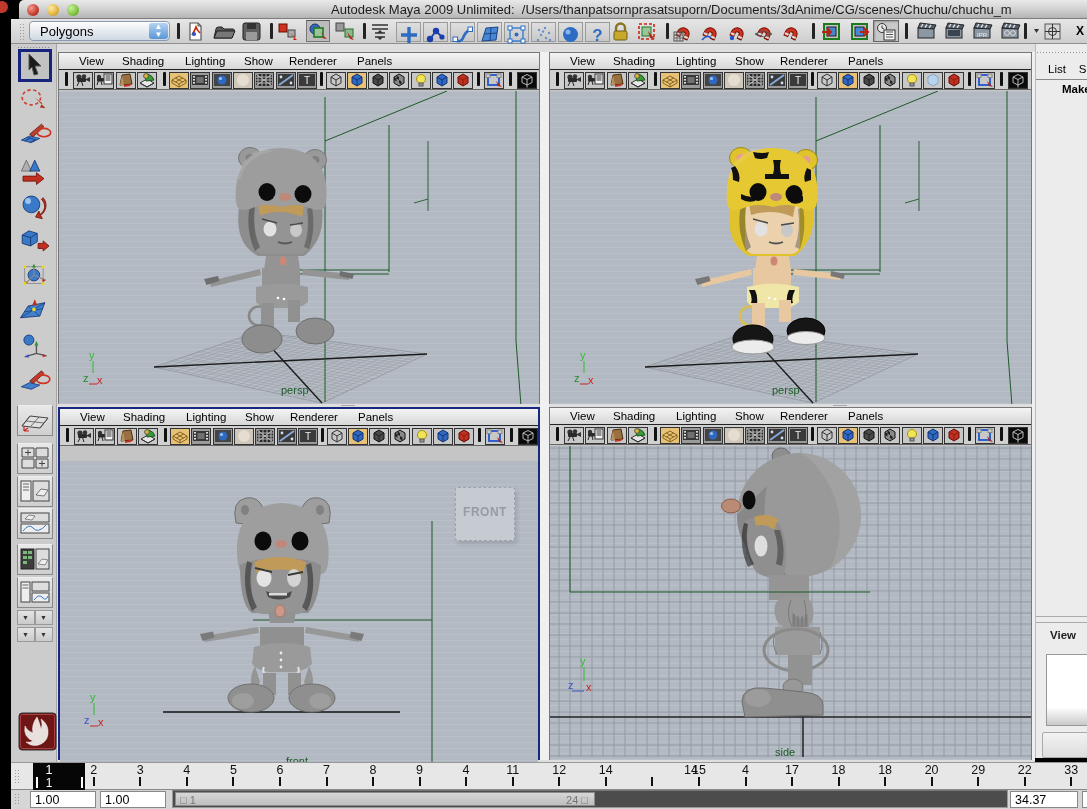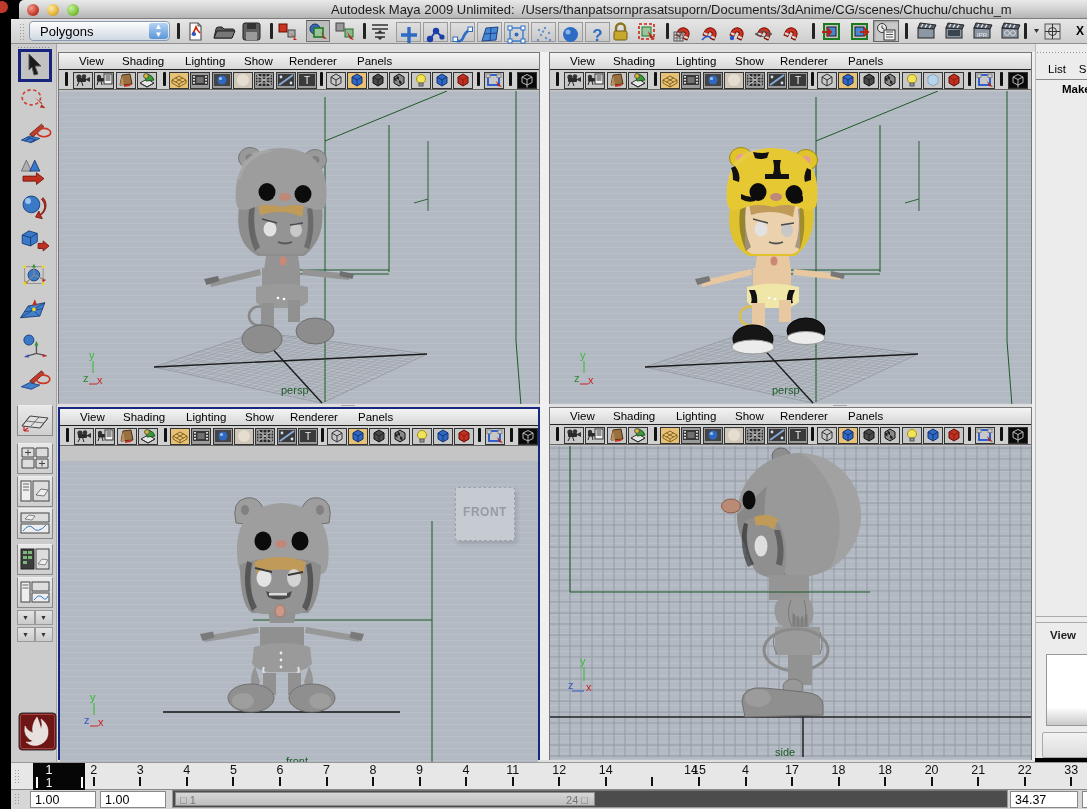--- a/index.html
+++ b/index.html
@@ -1200,21 +1200,21 @@
 <div class="abs fnum" style="left:734.5px">4</div>
 <div class="abs ftick" style="left:733.5px"></div>
 <div class="abs fnum" style="left:781.0px">17</div>
 <div class="abs ftick" style="left:780.0px"></div>
 <div class="abs fnum" style="left:827.5px">18</div>
 <div class="abs ftick" style="left:826.5px"></div>
 <div class="abs fnum" style="left:874.1px">18</div>
 <div class="abs ftick" style="left:873.1px"></div>
 <div class="abs fnum" style="left:920.6px">20</div>
 <div class="abs ftick" style="left:919.6px"></div>
-<div class="abs fnum" style="left:967.2px">21</div>
+<div class="abs fnum" style="left:967.2px">29</div>
 <div class="abs ftick" style="left:966.2px"></div>
 <div class="abs fnum" style="left:1013.8px">22</div>
 <div class="abs ftick" style="left:1012.8px"></div>
 <div class="abs fnum" style="left:1060.3px">33</div>
 <div class="abs ftick" style="left:1059.3px"></div>
     </div>
 <div id="rangerow" class="abs">
   <div class="abs handle" style="left:3px;top:3px;height:13px"></div>
   <div class="field" style="left:19px;width:66px">1.00</div>
   <div class="field" style="left:89px;width:66px">1.00</div>

